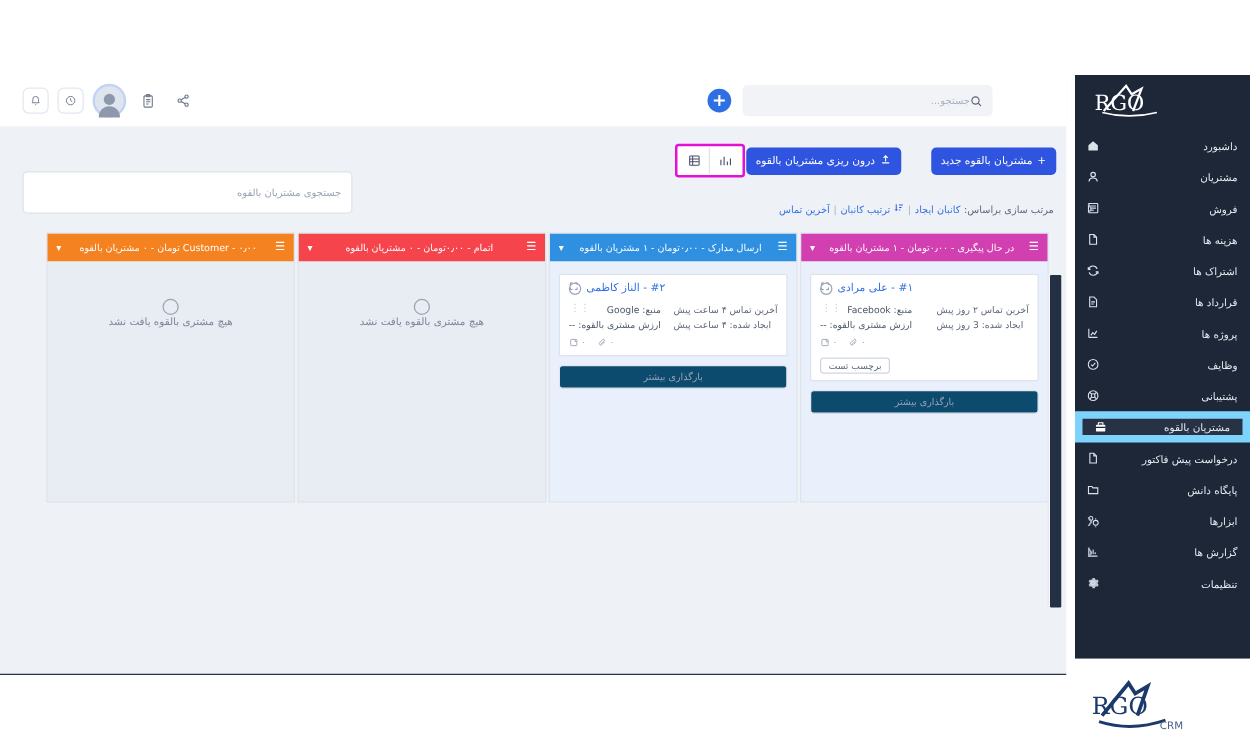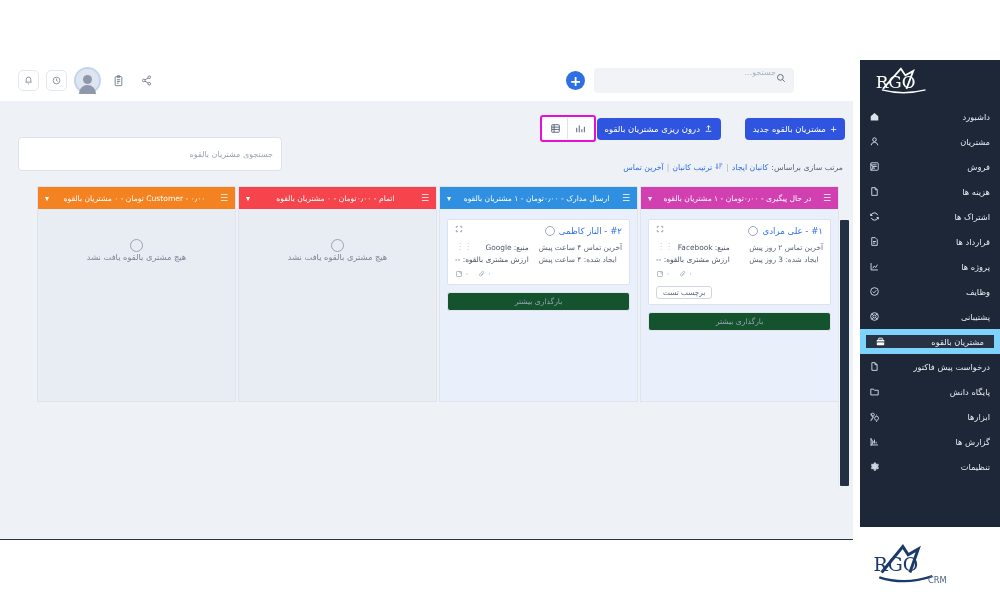--- a/index.html
+++ b/index.html
@@ -48,21 +48,21 @@
     position:absolute; left: 566px; top: 8px;
     display:flex; align-items:center; gap:9px;
   }
   .plus-btn {
     width: 19px; height: 19px; border-radius: 50%;
     background: #2f6fe4; color:#fff; display:flex; align-items:center;
     justify-content:center; font-size: 14px; line-height: 1; font-weight: 700;
   }
   .search-box {
     width: 200px; height: 25px; background: #f1f3f7; border-radius: 4px;
-    display:flex; align-items:flex-start; padding: 0 8px; direction: rtl;
+    display:flex; align-items:center; padding: 0 8px; direction: rtl;
   }
   .search-box .ph {
     flex:1; text-align: right; font-size: 8px; color:#a9b1c0;
     font-family: "DejaVu Sans", sans-serif;
   }
   .search-box .mag { color:#5b657a; }
 
   
   .action-row {
     position:absolute; top: 52px; left: 0; width: 853px; height: 34px;
@@ -138,42 +138,42 @@
     padding: 6px 7px 5px; position:relative; min-height: 66px;
   }
   .card .expand {
     position:absolute; left: 7px; top: 5px; color:#8793a6; font-size:8px; line-height:1;
   }
   .card .grip {
     position:absolute; left: 8px; top: 24px; color:#c5cbd6; font-size: 8px; letter-spacing:0; line-height:0.8;
   }
   .card .name {
     text-align:right; font-size: 8.6px; color:#2f6fe4; margin-bottom: 7px;
-    display:flex; align-items:center; gap:4px;
+    display:flex; align-items:center; justify-content:flex-end; gap:4px;
   }
   .card .name .uicon {
     width:10px;height:10px;border-radius:50%;border:1px solid #9aa6ba; display:inline-block;
     position:relative; flex: 0 0 10px;
   }
   .card .rows { display:flex; justify-content:space-between; font-size:7.4px; color:#4b5667; }
   .card .rcol { display:flex; flex-direction:column; gap:3px; }
   .card .rcol.right { text-align:right; }
   .card .rcol.left { text-align:left; color:#5c6678; }
   .card .meta {
     margin-top: 6px; display:flex; gap: 9px; align-items:center;
     font-size: 7px; color:#97a1b2; direction: ltr; justify-content:flex-start;
   }
   .card .meta span { display:inline-flex; align-items:center; gap:2px; }
   .tag {
     display:inline-block; margin-top: 8px; padding: 1px 6px;
     border:1px solid #cfd6e2; border-radius:3px; background:#fff;
     font-size: 7.3px; color:#5d6779;
   }
   .loadmore {
-    margin-top: 7px; height: 19px; background:#14532d; border:1px solid #e1e6ee;
+    margin-top: 7px; height: 19px; background:#0c4a6e; border:1px solid #e1e6ee;
     border-radius: 3px; display:flex; align-items:center; justify-content:center;
     font-size: 7.6px; color:#9ba4b4;
   }
   .col.has-card .col-body { background: transparent; }
   .col.has-card { background:#eaf0fb; }
 
   
   .vscroll {
     position:absolute; left: 838px; top: 160px; width: 11px; height: 266px;
     background: #f4f6fa; border-left:1px solid #e3e7ee;

